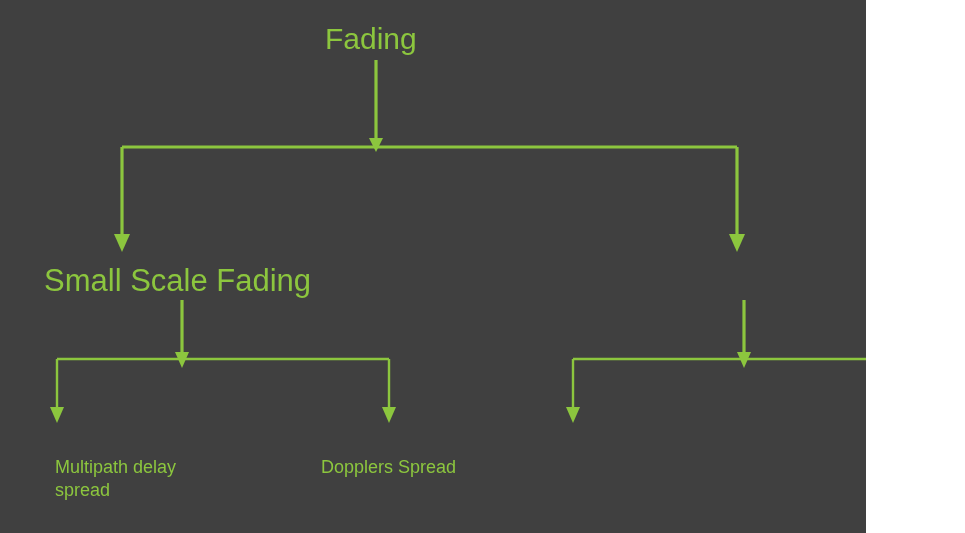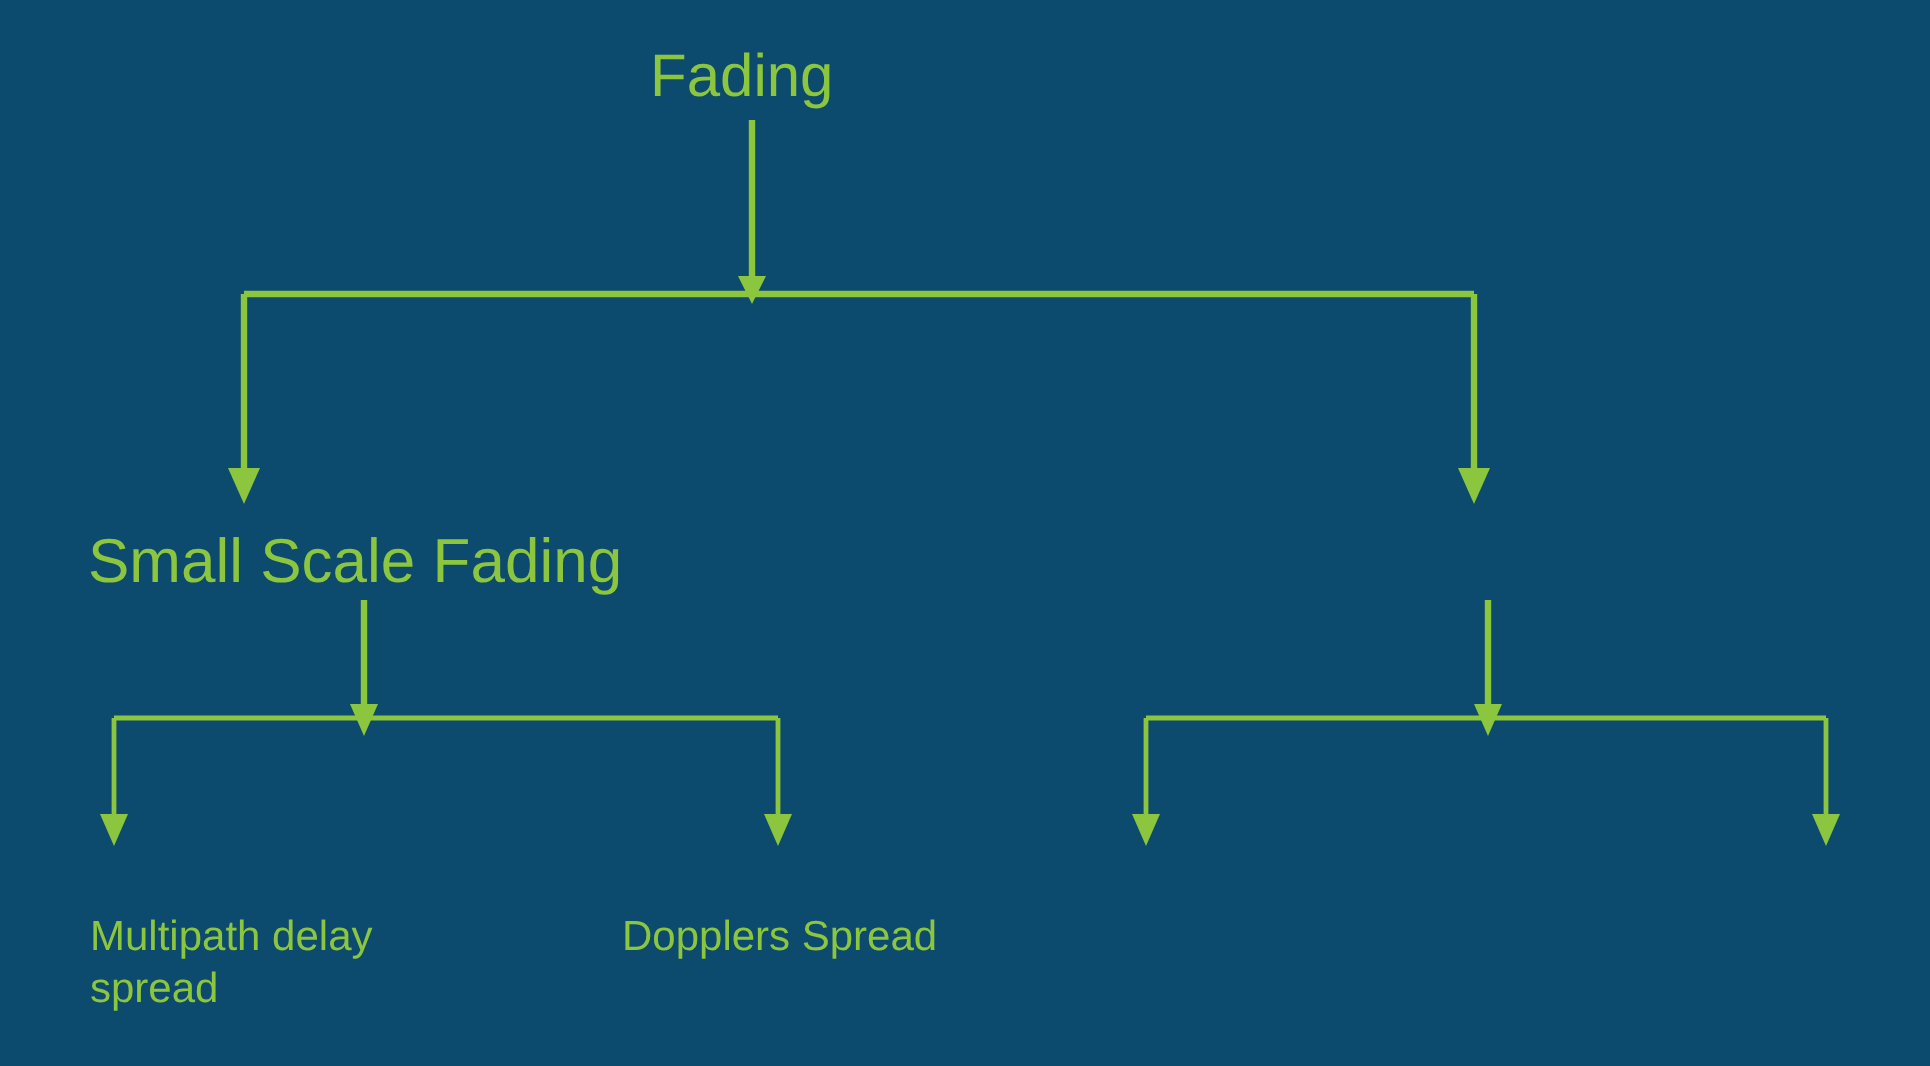--- a/index.html
+++ b/index.html
@@ -5,41 +5,42 @@
   html, body {
     margin: 0;
     padding: 0;
     background: #ffffff;
   }
   body {
     font-family: "Liberation Sans", sans-serif;
   }
   #canvas {
     position: relative;
-    width: 965px;
+    width: 866px;
     height: 533px;
-    background: #0c4a6e;
+    background: #404040;
     overflow: hidden;
   }
   .node-label {
     position: absolute;
     color: #8cc63e;
     font-family: "Liberation Sans", sans-serif;
     font-weight: 400;
     white-space: pre-line;
     line-height: 1.25;
   }
   .root-label {
     font-size: 30px;
   }
   .mid-label {
     font-size: 31px;
   }
   .leaf-label {
-    font-size: 21px;
+    font-size: 18px;
+    margin-left: 10px;
   }
   #connectors {
     position: absolute;
     left: 0;
     top: 0;
     width: 965px;
     height: 533px;
   }
 </style>
 </head>

